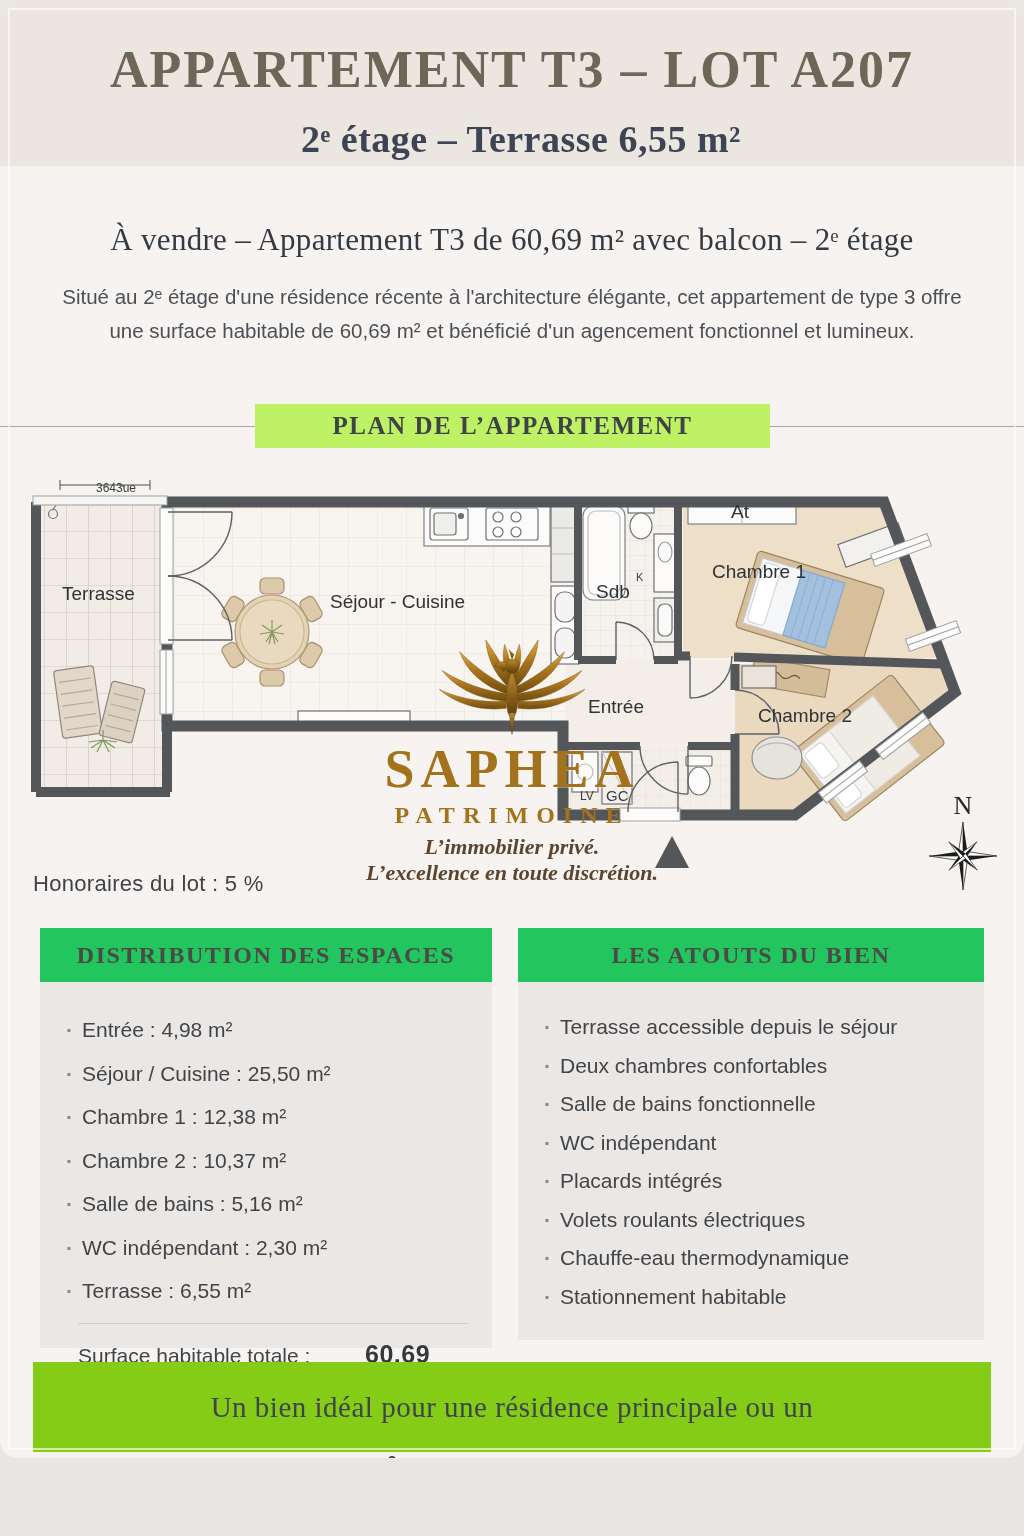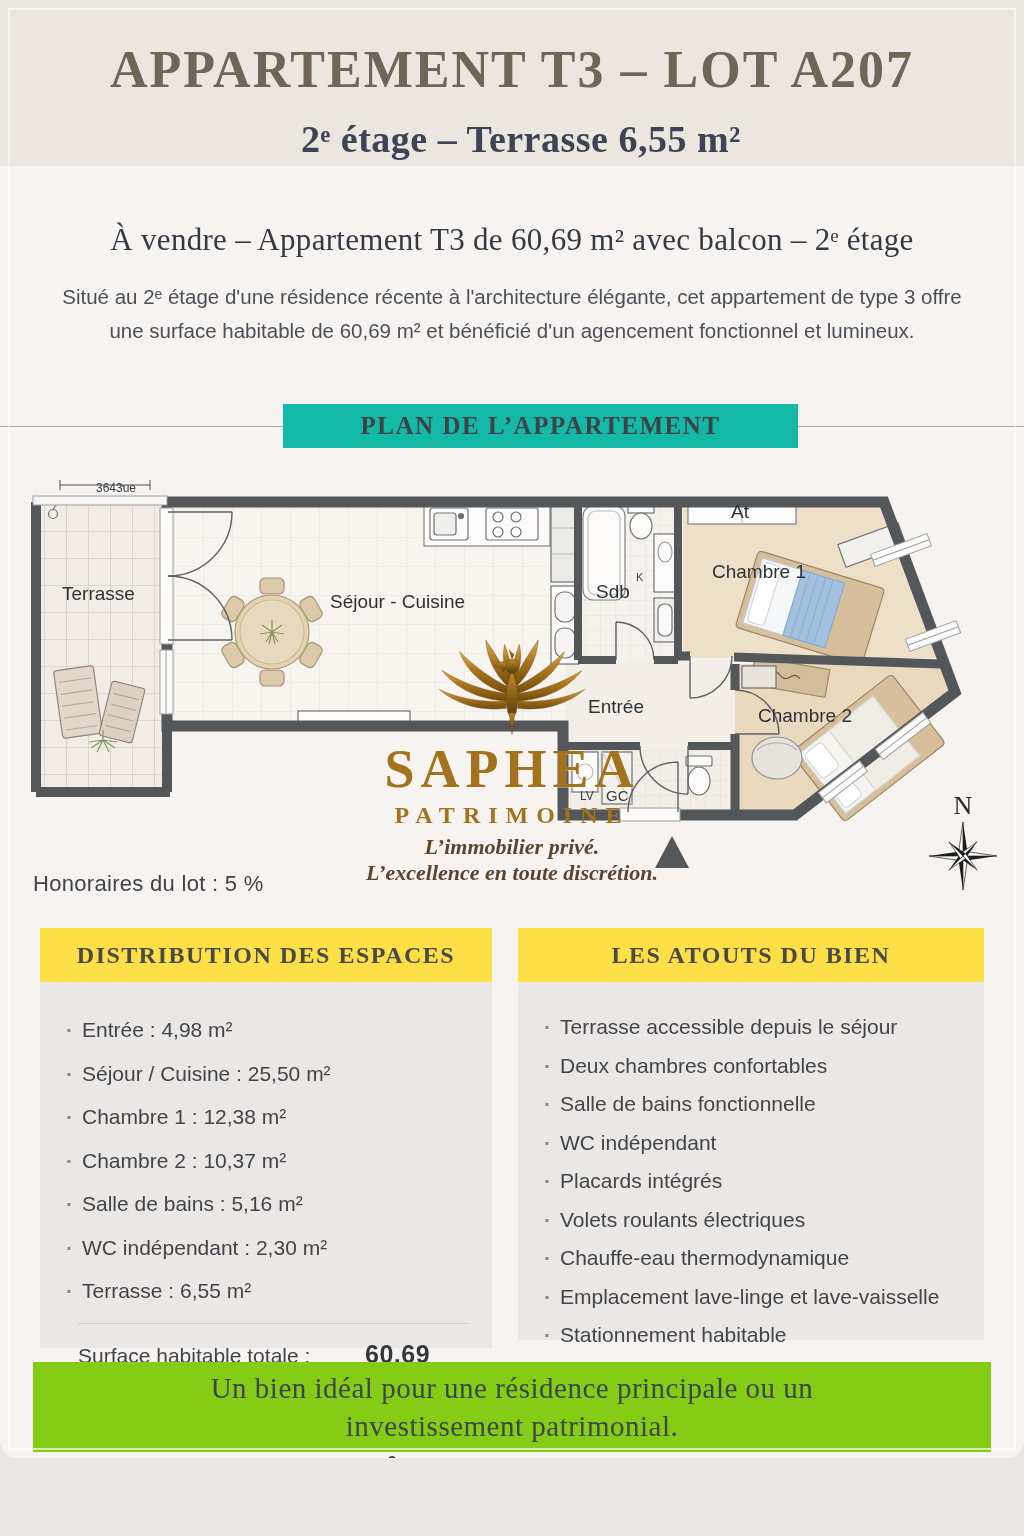--- a/index.html
+++ b/index.html
@@ -27,23 +27,23 @@
     font-family:"Liberation Serif",serif;font-size:31px;font-weight:400;color:#333a41;letter-spacing:.3px;
   }
   .description{
     position:absolute;left:62px;top:280px;width:900px;text-align:center;
     font-size:20.5px;line-height:34px;color:#4b5056;
   }
 
   
   .banner-line{position:absolute;left:0;top:426px;width:1024px;height:1px;background:#a9a7a4;}
   .plan-banner{
-    position:absolute;left:255px;top:404px;width:515px;height:44px;background:#14b8a6;
+    position:absolute;left:255px;top:404px;width:515px;height:44px;background:#bef264;
     display:flex;align-items:center;justify-content:center;
-    font-family:"Liberation Serif",serif;font-weight:700;font-size:25px;letter-spacing:1.5px;color:#3e4347;margin-left:28px;
+    font-family:"Liberation Serif",serif;font-weight:700;font-size:25px;letter-spacing:1.5px;color:#3e4347;
   }
 
   
   .plan-wrap{position:absolute;left:0;top:450px;width:1024px;height:440px;}
   .plan-wrap svg{position:absolute;left:0;top:0;overflow:visible;}
   text.room-label{font-family:"Liberation Sans",sans-serif;fill:#2e3235;font-size:19px;}
   text.small-label{font-family:"Liberation Sans",sans-serif;fill:#3a3e41;}
 
   
   .logo-overlay{position:absolute;left:0;top:0;width:1024px;height:440px;pointer-events:none;}
@@ -65,21 +65,21 @@
   .tagline2{top:410px;font-size:22px;}
 
   
   .fees{position:absolute;left:33px;top:871px;font-size:22px;color:#3f4347;letter-spacing:.3px;}
 
   
   .panel{position:absolute;background:#ebe7e4;}
   .panel-left{left:40px;top:928px;width:452px;height:420px;}
   .panel-right{left:518px;top:928px;width:466px;height:412px;}
   .panel-header{
-    height:54px;background:#fde047;display:flex;align-items:center;justify-content:center;
+    height:54px;background:#22c55e;display:flex;align-items:center;justify-content:center;
     font-family:"Liberation Serif",serif;font-weight:700;font-size:24px;letter-spacing:1.5px;color:#4c4a47;
   }
   .panel ul{list-style:none;margin:8px;padding:18px 0 0 16px;}
   .panel li{position:relative;padding-left:18px;color:#40454a;font-size:21px;}
   .panel-left li{line-height:43.5px;}
   .panel-right li{line-height:38.5px;}
   .panel li::before{content:"·";position:absolute;left:2px;color:#8a8884;font-weight:700;}
   .totals{margin:10px 24px 0 38px;border-top:1px solid #d6d0cb;padding-top:12px;}
   .total-row{display:flex;align-items:baseline;line-height:37px;}
   .total-label{font-size:21px;color:#40454a;width:290px;}
@@ -417,22 +417,20 @@
     <div class="panel-header">LES ATOUTS DU BIEN</div>
     <ul>
 
     <li>Terrasse accessible depuis le séjour</li>
         <li>Deux chambres confortables</li>
         <li>Salle de bains fonctionnelle</li>
         <li>WC indépendant</li>
         <li>Placards intégrés</li>
         <li>Volets roulants électriques</li>
         <li>Chauffe-eau thermodynamique</li>
-        <li>Emplacement lave-linge et lave-vaisselle</li>
         <li>Stationnement habitable</li>
       </ul>
   </section>
 
   <footer class="footer-band">
     <div>Un bien idéal pour une résidence principale ou un</div>
-    <div>investissement patrimonial.</div>
   </footer>
 </div>
 
 </body></html>

